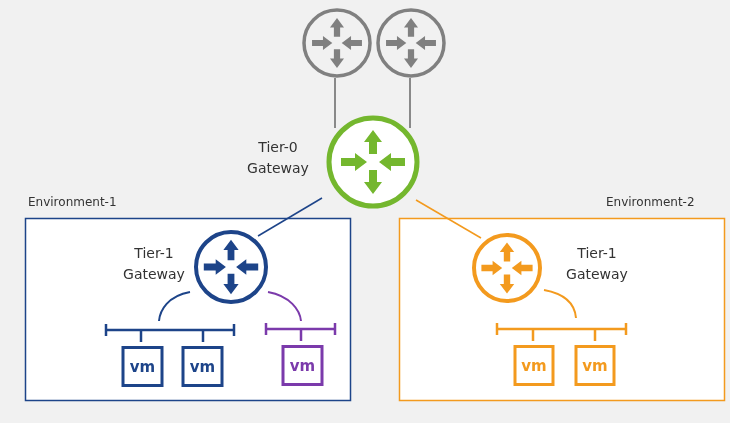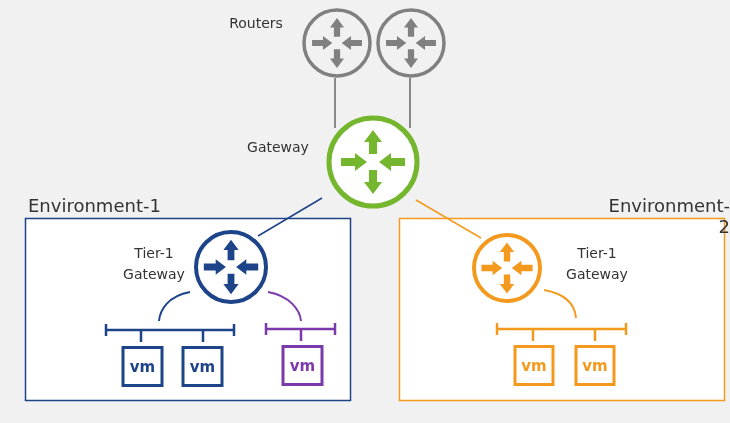--- a/index.html
+++ b/index.html
@@ -1,19 +1,19 @@
 <!DOCTYPE html>
 <html><head>
 <meta charset="utf-8">
 <style>
   html,body{margin:0;padding:0;}
   body{width:730px;height:423px;background:#f1f1f1;position:relative;overflow:hidden;font-family:"DejaVu Sans","Liberation Sans",sans-serif;}
   svg{position:absolute;left:0;top:0;}
   .lbl{position:absolute;font-size:14px;color:#333;text-align:center;line-height:21px;}
-  .env-lbl{position:absolute;font-size:18px;color:#333;}
+  .env-lbl{position:absolute;font-size:12px;color:#333;}
   .vmtxt{font-family:"DejaVu Sans","Liberation Sans",sans-serif;font-weight:bold;font-size:15px;}
 </style>
 </head>
 <body>
 
 <svg width="730" height="423">
   <defs>
     <g id="arrows">
 
       <path d="M0,-32 L-9,-20 L-4,-20 L-4,-8 L4,-8 L4,-20 L9,-20 Z"></path>
@@ -111,23 +111,23 @@
     <rect x="515" y="346.5" width="38" height="38" fill="#fff" stroke="#f39a1e" stroke-width="3"></rect>
     <text class="vmtxt" x="534" y="371" text-anchor="middle" fill="#f39a1e">vm</text>
   </g>
   <g>
     <rect x="576" y="346.5" width="38" height="38" fill="#fff" stroke="#f39a1e" stroke-width="3"></rect>
     <text class="vmtxt" x="595" y="371" text-anchor="middle" fill="#f39a1e">vm</text>
   </g>
 </svg>
 
 <div class="lbl" style="left:214px;top:13px;width:84px;">
-  <div>Routers</div>
 </div>
 <div class="lbl" style="left:236px;top:137px;width:84px;">
+  <div>Tier-0</div>
   <div>Gateway</div>
 </div>
 <div class="env-lbl" style="left:28px;top:195px;">Environment-1</div>
 <div class="env-lbl" style="left:606px;top:195px;text-align:right;">Environment-2</div>
 <div class="lbl" style="left:112px;top:243px;width:84px;">
   <div>Tier-1</div>
   <div>Gateway</div>
 </div>
 <div class="lbl" style="left:555px;top:243px;width:84px;">
   <div>Tier-1</div>

